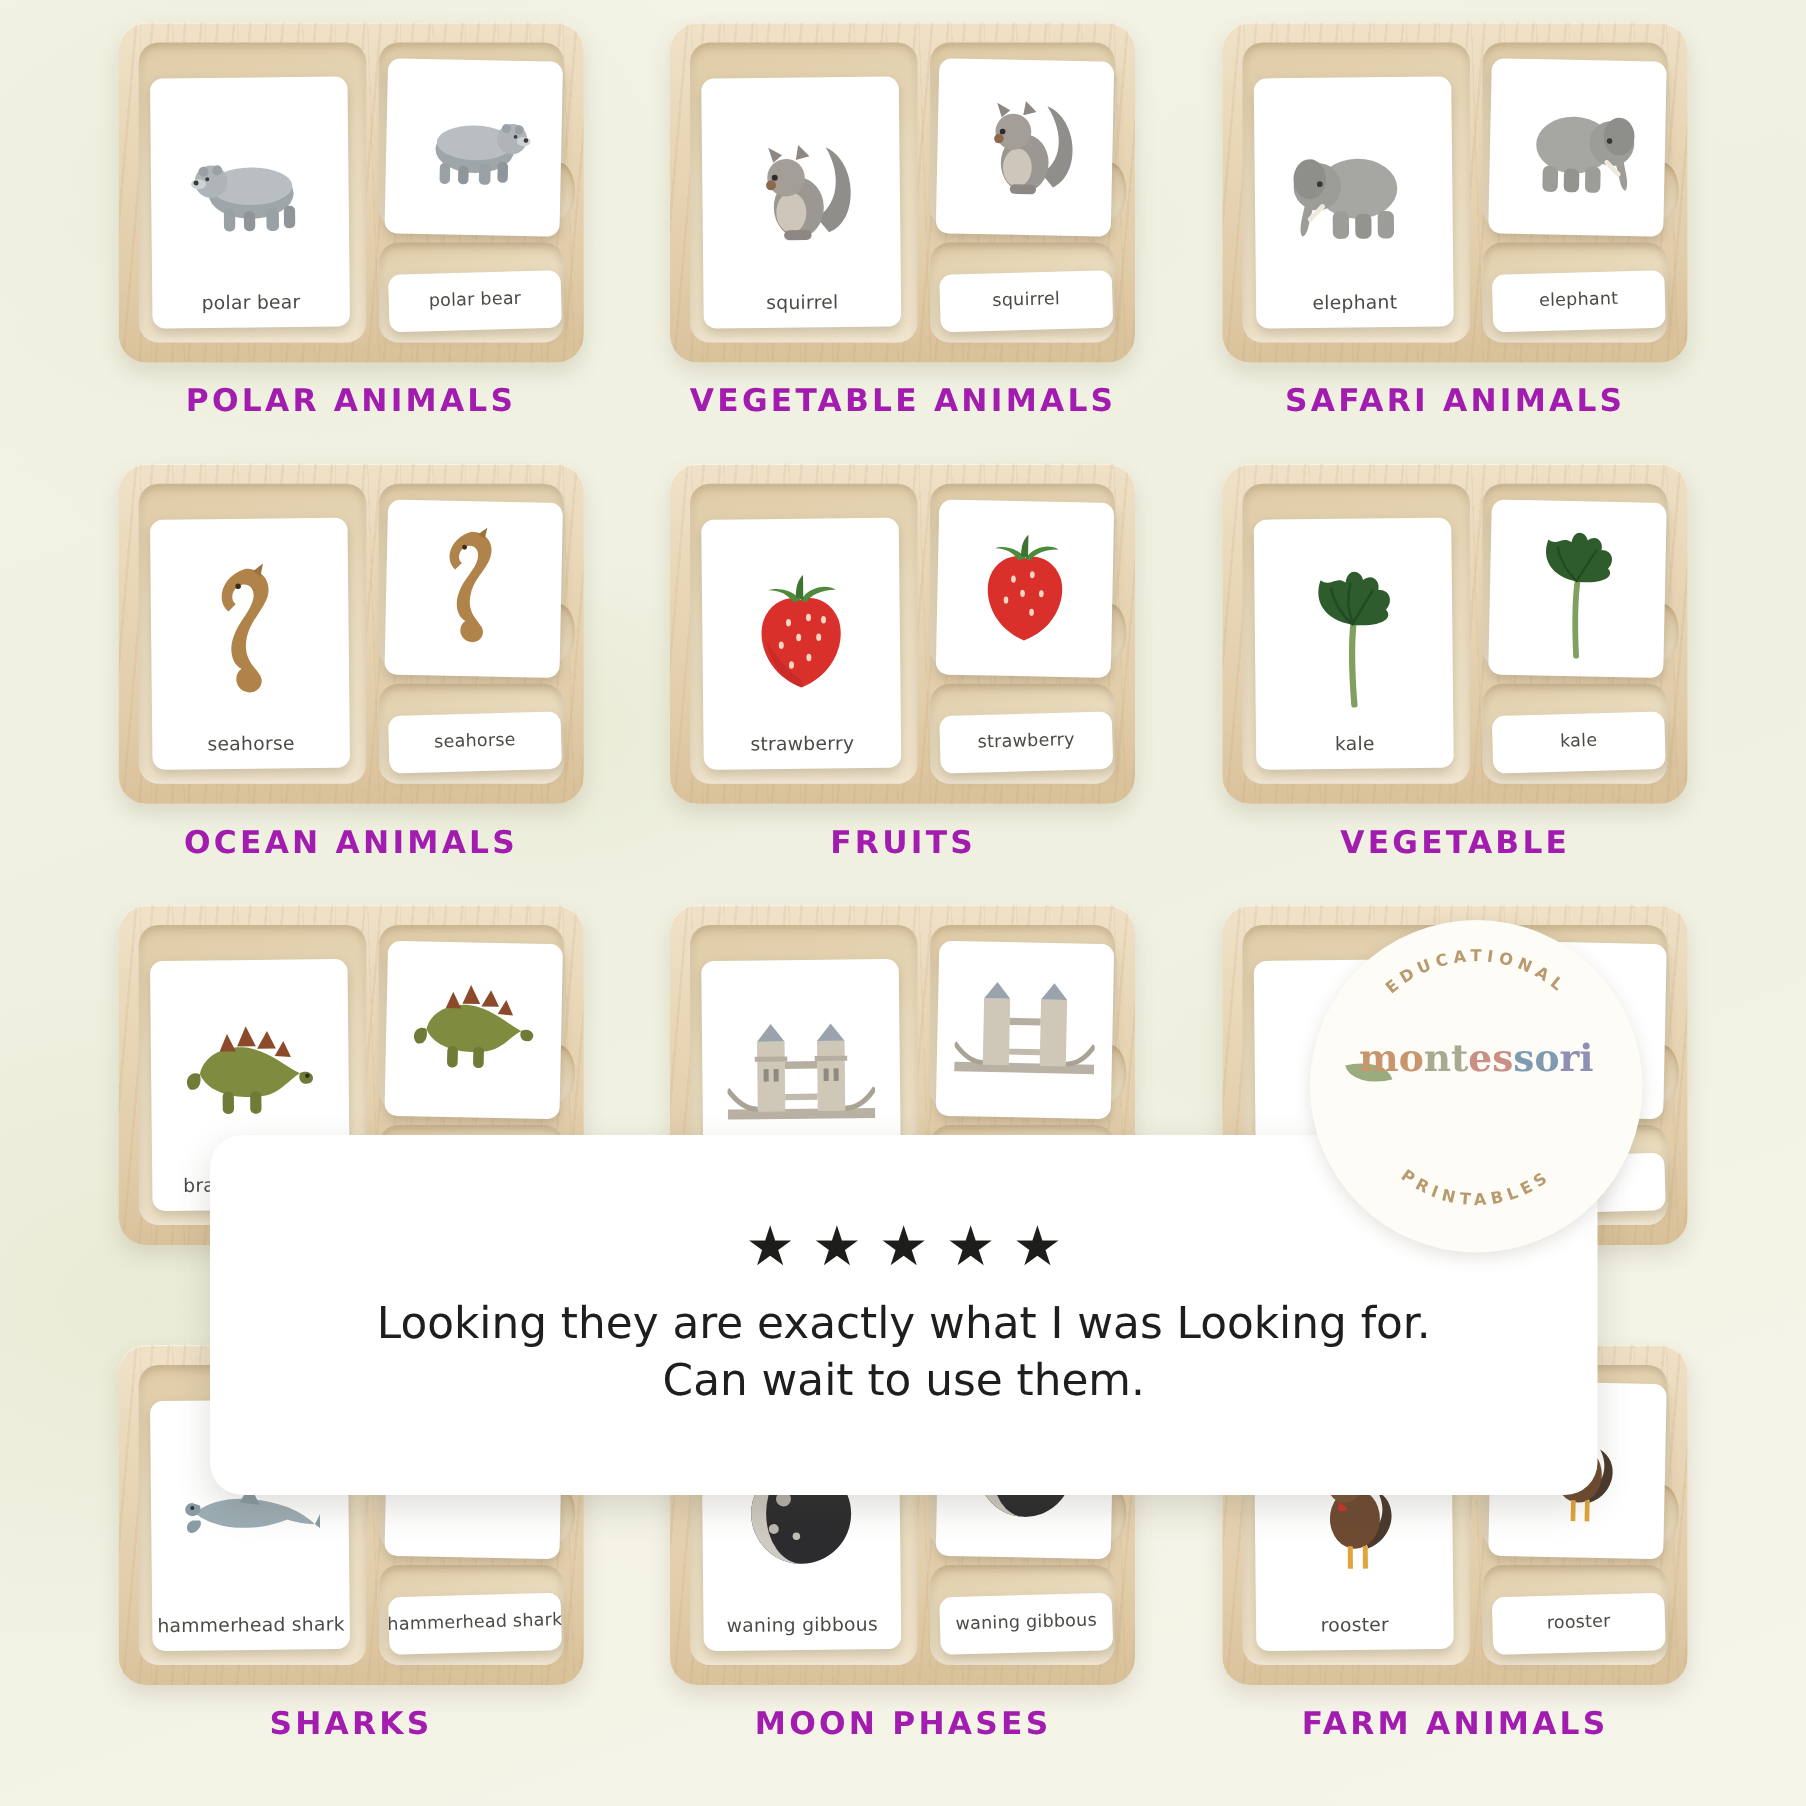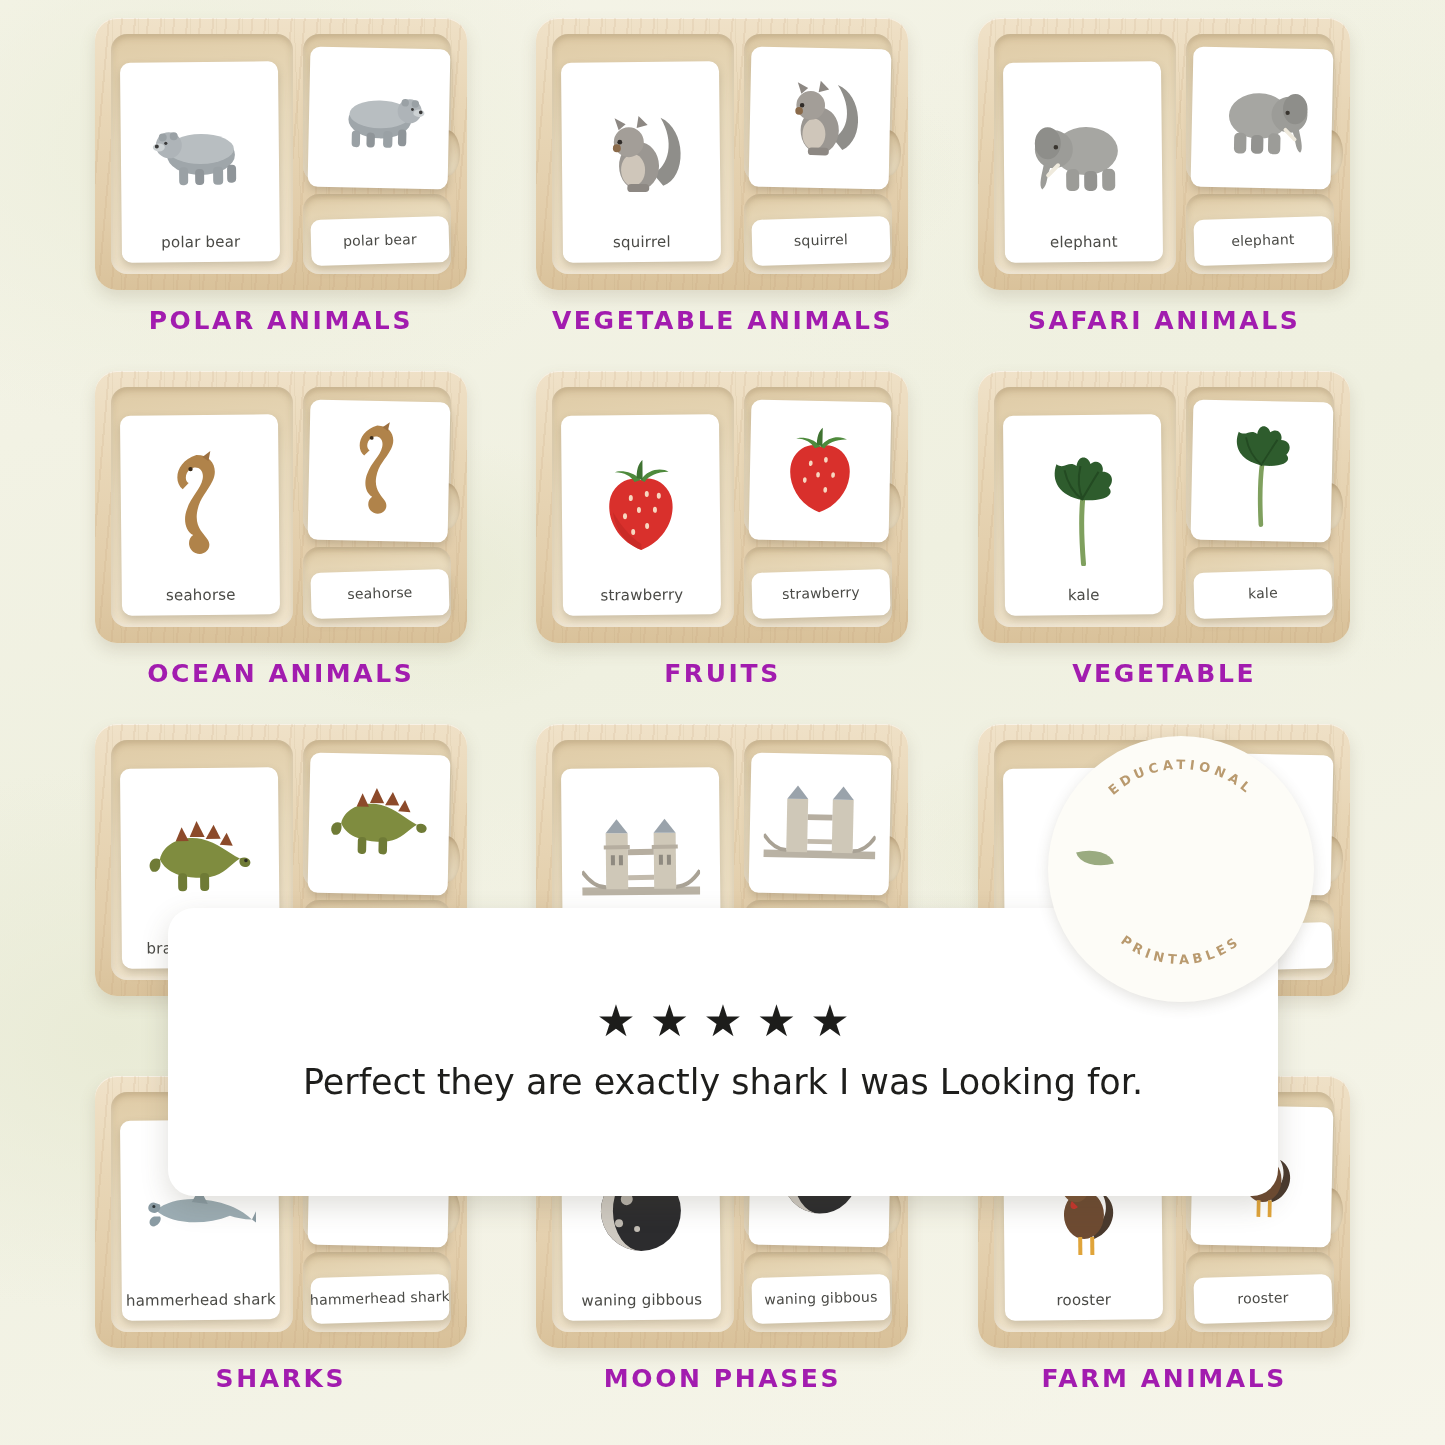--- a/index.html
+++ b/index.html
@@ -807,25 +807,29 @@
     </defs>
     <text>
       <textPath href="#arcTop" startOffset="50%" text-anchor="middle"><tspan>EDUCATIONAL</tspan></textPath>
     </text>
     <text>
       <textPath href="#arcBot" startOffset="50%" text-anchor="middle"><tspan>PRINTABLES</tspan></textPath>
     </text>
   </svg>
   <div class="leaf"></div>
   <div class="brand">
+    <div class="l1">
+      <span style="color:#c8956c">m</span><span style="color:#c8956c">o</span><span style="color:#a8a98f">n</span><span style="color:#a8a98f">t</span><span style="color:#c98f84">e</span><span style="color:#c98f84">s</span><span style="color:#7f9bb0">s</span><span style="color:#7f9bb0">o</span><span style="color:#8e8fb5">r</span><span style="color:#8e8fb5">i</span>
+    </div>
   </div>
 </div>
 
 <div class="review">
   <div class="stars">
     <span>★</span>
     <span>★</span>
     <span>★</span>
     <span>★</span>
     <span>★</span>
   </div>
-  <div class="review-text">Perfect they are exactly shark I was Looking for.</div>
+  <div class="review-text">Looking they are exactly what I was Looking for.</div>
+  <div class="review-text">Can wait to use them.</div>
 </div>
 
 </body></html>

